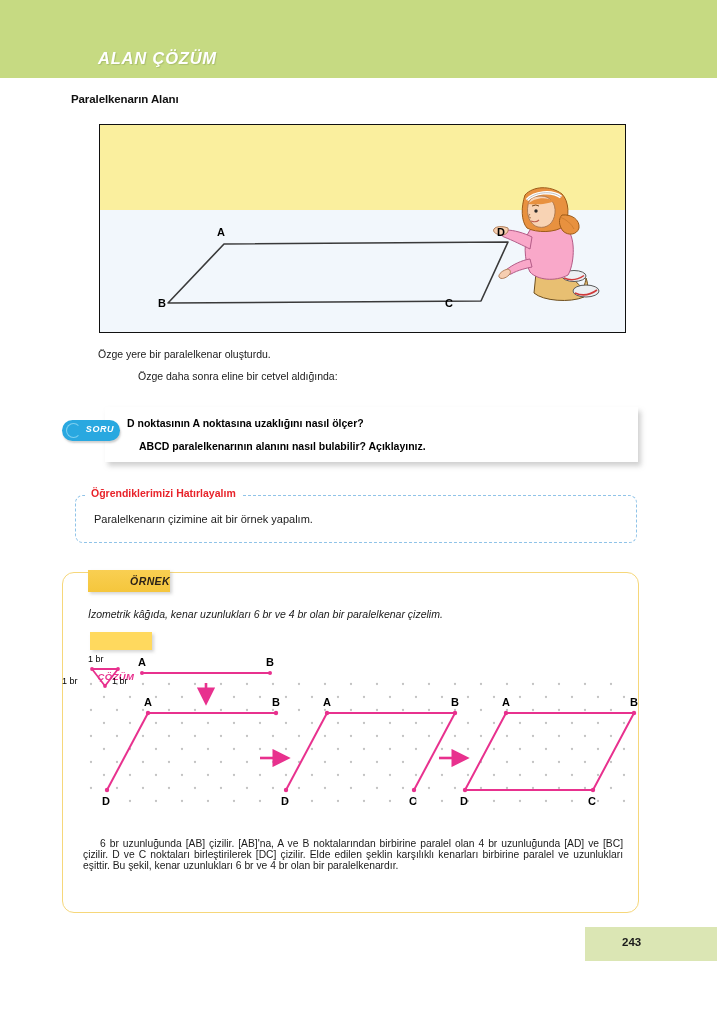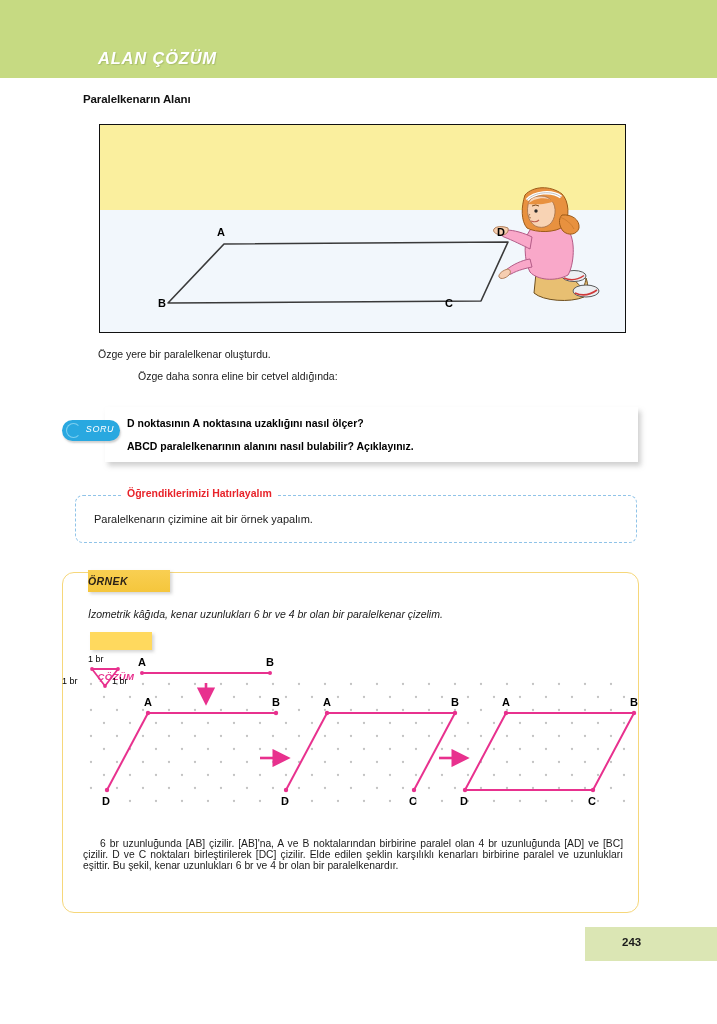--- a/index.html
+++ b/index.html
@@ -35,21 +35,20 @@
   }
 
   
   .section-heading {
     position: absolute;
     left: 71px; top: 93px;
     font-size: 11.5px;
     font-weight: bold;
     color: #111111;
     letter-spacing: -0.1px;
-    margin-left: 12px;
   }
 
   
   .illus-panel {
     position: absolute;
     left: 99px; top: 124px;
     width: 527px;
     height: 209px;
     border: 1.5px solid #111111;
     box-sizing: border-box;
@@ -116,55 +115,54 @@
     border-radius: 50%;
     border-right-color: transparent;
     box-sizing: border-box;
   }
   .soru-badge-text {
     position: absolute;
     left: 0; top: 4px;
     width: 76px;
     text-align: center;
     font-size: 9px;
-    font-weight: normal;
+    font-weight: bold;
     font-style: italic;
     color: #ffffff;
     letter-spacing: 0.6px;
   }
   .soru-q {
     position: absolute;
     left: 127px;
     font-size: 10.5px;
     font-weight: bold;
     color: #000;
   }
   .soru-q.q1 { top: 417px; }
-  .soru-q.q2 { top: 440px; }
+  .soru-q.q2 { top: 440px; margin-left: 12px; }
 
   
   .recall-box {
     position: absolute;
     left: 75px; top: 495px;
     width: 562px;
     height: 48px;
     border: 1.2px dashed #8fc3e8;
     border-radius: 8px;
     box-sizing: border-box;
     background: #ffffff;
   }
   .recall-title {
     position: absolute;
     left: 85px; top: 487px;
     background: #ffffff;
     padding: 0 6px;
     font-size: 10.5px;
     font-weight: bold;
     color: #e8232a;
-    margin-left: 36px;
   }
   .recall-text {
     position: absolute;
     left: 94px; top: 513px;
     font-size: 11px;
     color: #1a1a1a;
   }
 
   
   .ornek-box {
@@ -182,21 +180,21 @@
     left: 88px; top: 570px;
     width: 82px;
     height: 22px;
     background: linear-gradient(180deg, #f9cf52 0%, #f5c63c 100%);
     box-shadow: 2px 2px 3px rgba(150,150,150,0.4);
   }
   .ornek-tab-text {
     position: absolute;
     left: 0; top: 5px;
     width: 82px;
-    text-align: left;
+    text-align: right;
     font-size: 10.5px;
     font-weight: bold;
     font-style: italic;
     color: #2b2218;
     letter-spacing: 0.4px;
   }
   .ornek-prompt {
     position: absolute;
     left: 88px; top: 608px;
     font-size: 10.5px;

